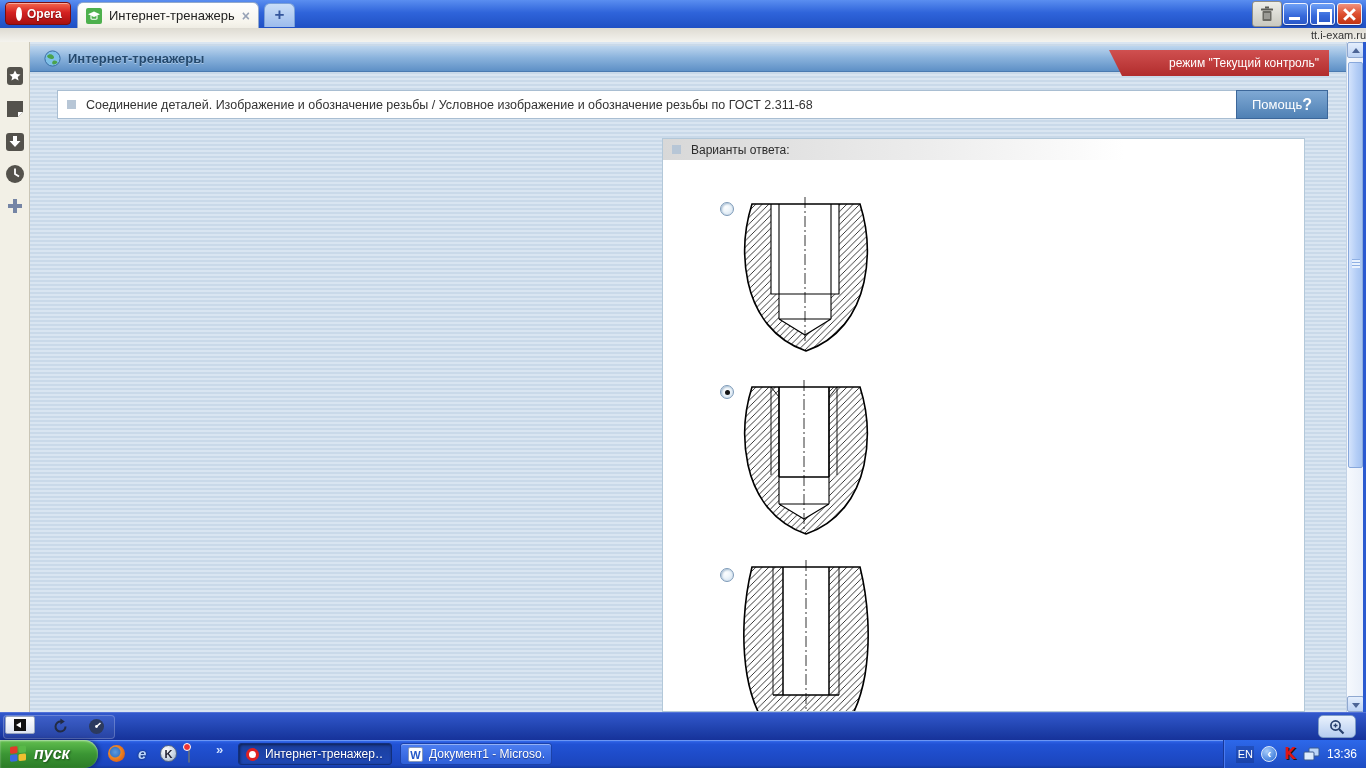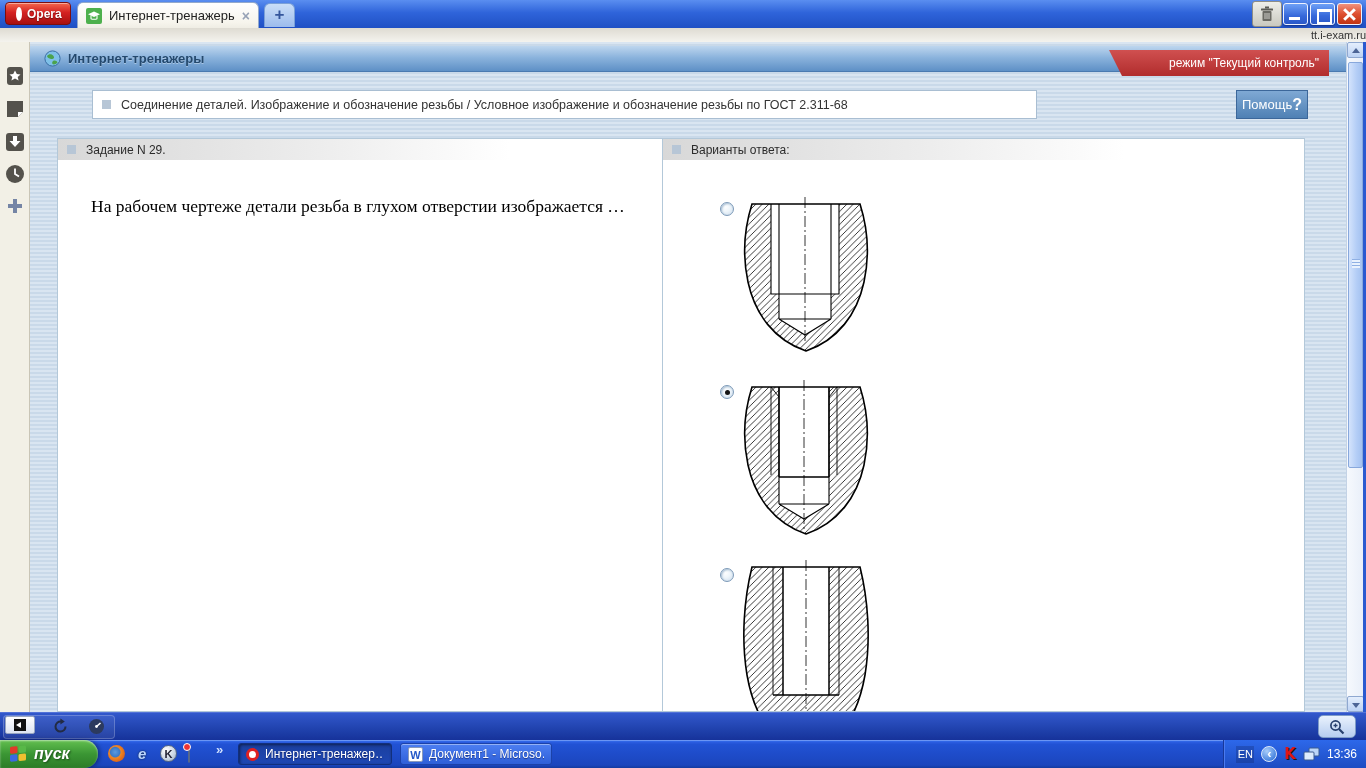--- a/index.html
+++ b/index.html
@@ -59,25 +59,25 @@
     background:linear-gradient(#bed6ee 0%, #8cb4dd 45%, #5e90c6 100%);
     border-bottom:1px solid #4a7ab0; }
   .site-header .globe { position:absolute; left:14px; top:4px; }
   .site-title { position:absolute; left:38px; top:5px; font-size:13px; font-weight:bold;
     color:#24496e; text-shadow:0 1px 0 rgba(255,255,255,.35); }
   .ribbon { position:absolute; right:17px; top:4px; height:26px; width:220px;
     background:linear-gradient(#d05050 0%, #b12c2c 100%);
     clip-path:polygon(0 0, 100% 0, 100% 100%, 13px 100%);
     color:#fff; font-size:12px; text-align:right; line-height:26px; padding-right:10px; }
 
-  .breadcrumb-box { position:absolute; left:27px; top:48px; width:945px; height:29px;
-    background:#fff; border:1px solid #a9bed2; display:flex; align-items:center;margin-left:35px; }
+  .breadcrumb-box { position:absolute; left:27px; top:48px; width:1235px; height:29px;
+    background:#fff; border:1px solid #a9bed2; display:flex; align-items:center; }
   .bullet { width:9px; height:9px; background:#b7c6d6; margin:0 10px 0 9px; flex:none; }
   .breadcrumb-text { font-size:12.5px; color:#333; white-space:nowrap; }
-  .help-btn { position:absolute; left:1206px; top:48px; width:72px; height:29px;
+  .help-btn { position:absolute; left:1206px; top:48px; width:92px; height:29px;
     background:linear-gradient(#7fa9d4 0%, #4f80b4 100%); border:1px solid #3c679a;
     color:#fff; font-size:13px; display:flex; align-items:center; justify-content:center; }
   .help-btn b { font-size:16px; }
 
   .panel { position:absolute; top:96px; height:574px; background:#fff;
     border:1px solid #b3c8d9; overflow:hidden; }
   .panel.q { left:27px; width:629px; }
   .panel.a { left:632px; width:643px; }
   .panel-header { height:21px; display:flex; align-items:center;
     background:linear-gradient(to right, #d8d8d8 0%, #ececec 40%, #ffffff 72%); }
@@ -243,27 +243,20 @@
 
   <div class="breadcrumb-box">
     <span class="bullet"></span>
     <span class="breadcrumb-text">Соединение деталей. Изображение и обозначение резьбы / Условное изображение и обозначение резьбы по ГОСТ 2.311-68</span>
   </div>
   <div class="help-btn">
     <span>Помощь</span>
     <b>?</b>
   </div>
 
-  <div class="panel q">
-    <div class="panel-header">
-      <span class="bullet"></span>
-      <span class="title">Задание N 29.</span>
-    </div>
-    <div class="question-text">На рабочем чертеже детали резьба в глухом отверстии изображается …</div>
-  </div>
 
   <div class="panel a">
     <div class="panel-header">
       <span class="bullet"></span>
       <span class="title">Варианты ответа:</span>
     </div>
 
     <div class="radio" style="top:63px"></div>
     <svg class="drawing" style="top:55px" width="134" height="162" viewBox="0 0 134 162">
       <defs>

